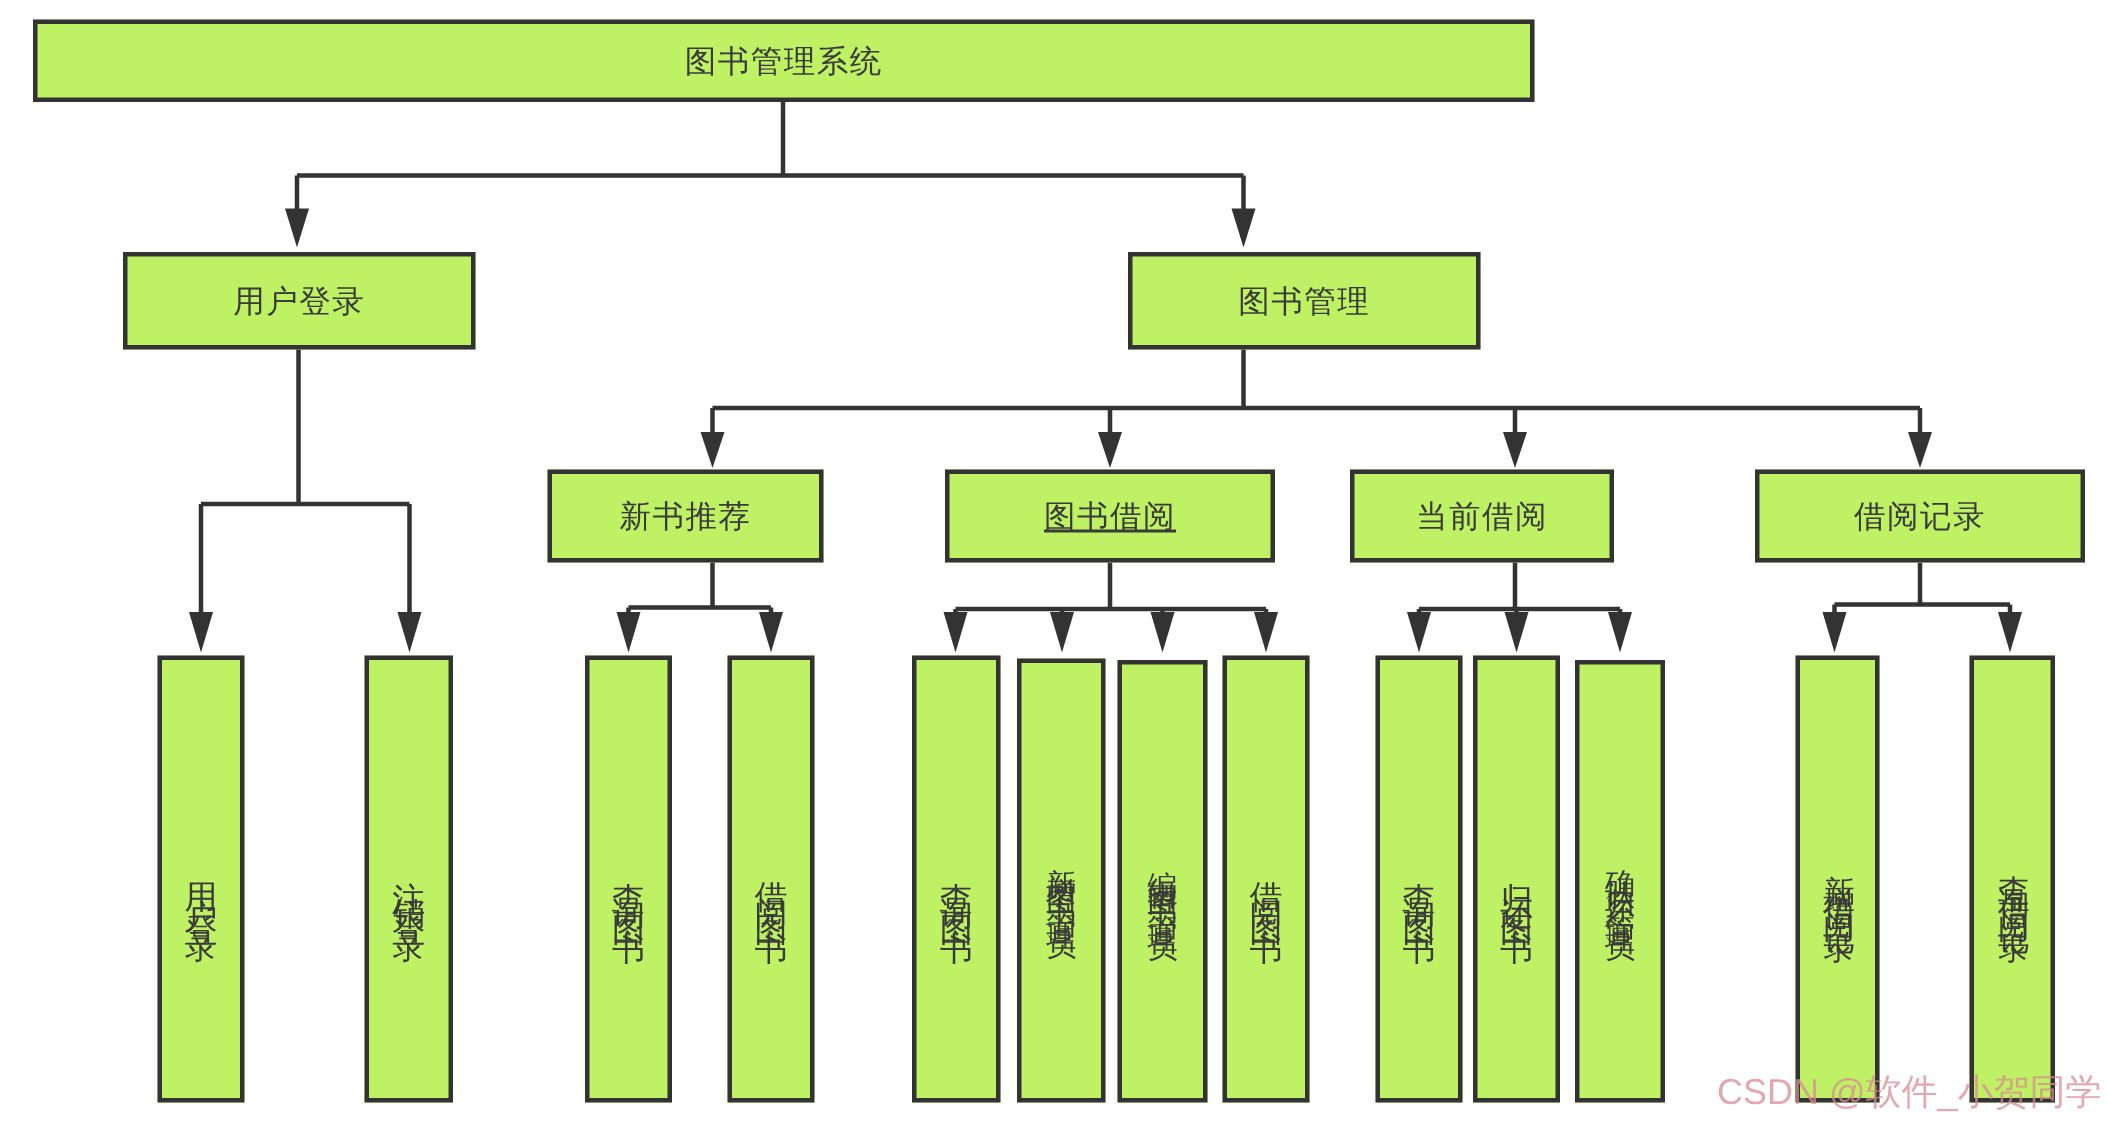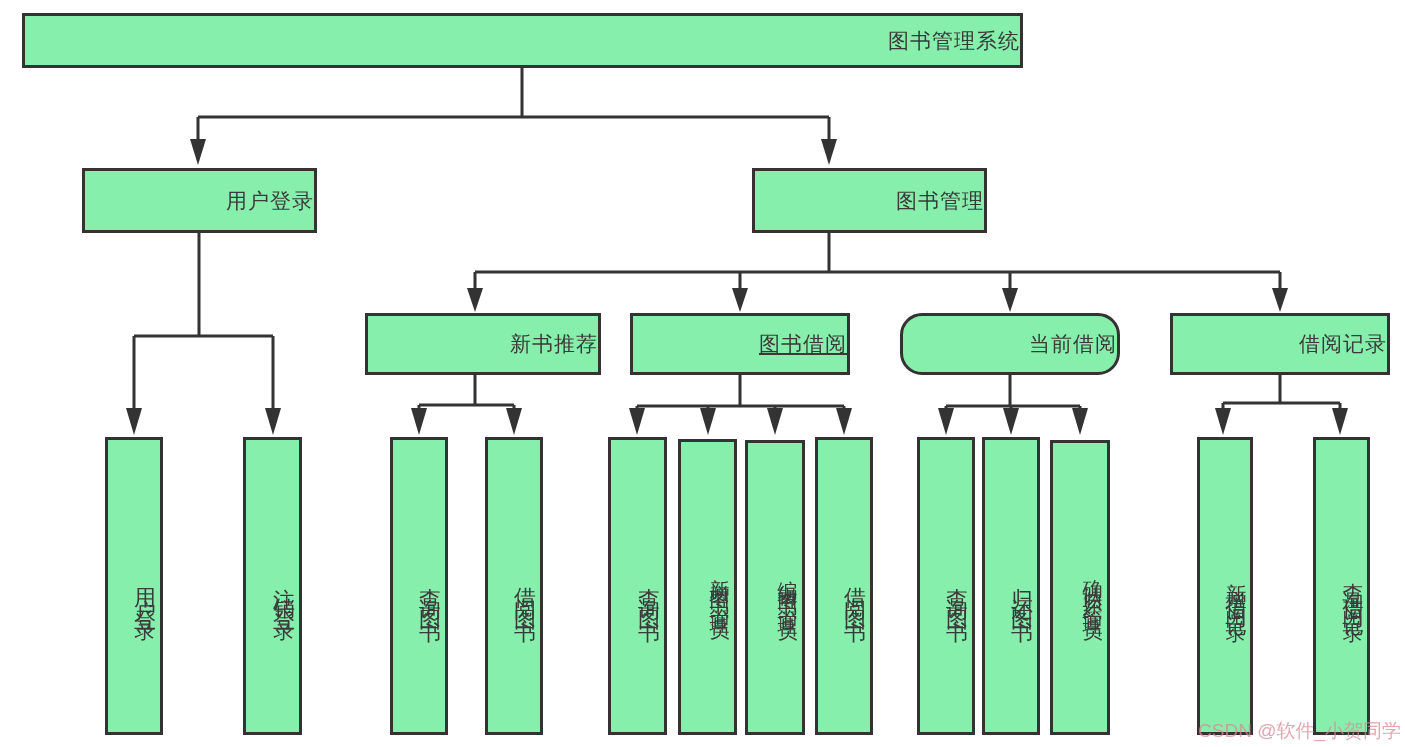--- a/index.html
+++ b/index.html
@@ -16,24 +16,24 @@
   }
   .connectors {
     position: absolute;
     left: 0; top: 0;
     z-index: 1;
   }
   .box {
     position: absolute;
     box-sizing: border-box;
     border: 3px solid #333333;
-    background: #86efac;
+    background: #bef264;
     display: flex;
     align-items: center;
-    justify-content: flex-end;
+    justify-content: center;
     color: #3a3a3a;
     z-index: 2;
   }
   .hlabel {
     font-size: 21px;
     letter-spacing: 1px;
     white-space: nowrap;
   }
   .vbox .vlabel {
     writing-mode: vertical-rl;
@@ -41,21 +41,21 @@
     white-space: nowrap;
     color: #3a3a3a;
   }
   .len4 .vlabel { font-size: 22px; letter-spacing: 11px; margin-top: 11px; }
   .len6 .vlabel { font-size: 21px; letter-spacing: 8px;  margin-top: 8px; }
   .len9 .vlabel { font-size: 20px; letter-spacing: 6px;  margin-top: 6px; }
   .watermark {
     position: absolute;
     right: 4px;
     bottom: 3px;
-    font-size: 19px;
+    font-size: 24px;
     color: rgba(217, 138, 149, 0.75);
     z-index: 10;
     white-space: nowrap;
   }
 </style>
 </head>
 <body>
 
 <div class="stage">
 
@@ -106,27 +106,27 @@
     <span class="hlabel">图书管理系统</span>
   </div>
 
   <div class="box" style="left:82px; top:168px; width:235px; height:65px;">
     <span class="hlabel">用户登录</span>
   </div>
   <div class="box" style="left:712px; top:168px; width:235px; height:65px;margin-left:40px;">
     <span class="hlabel">图书管理</span>
   </div>
 
-  <div class="box" style="left:365px; top:313px; width:236px; height:62px;">
+  <div class="box" style="left:365px; top:313px; width:184px; height:62px;">
     <span class="hlabel">新书推荐</span>
   </div>
   <div class="box" style="left:630px; top:313px; width:220px; height:62px;text-decoration:underline;">
     <span class="hlabel">图书借阅</span>
   </div>
-  <div class="box" style="left:900px; top:313px; width:220px; height:62px;border-radius:22px;">
+  <div class="box" style="left:900px; top:313px; width:176px; height:62px;">
     <span class="hlabel">当前借阅</span>
   </div>
   <div class="box" style="left:1170px; top:313px; width:220px; height:62px;">
     <span class="hlabel">借阅记录</span>
   </div>
 
   <div class="box vbox len4" style="left:105px; top:437px; width:58px; height:298px;">
     <span class="vlabel">用户登录</span>
   </div>
   <div class="box vbox len4" style="left:243px; top:437px; width:59px; height:298px;">

